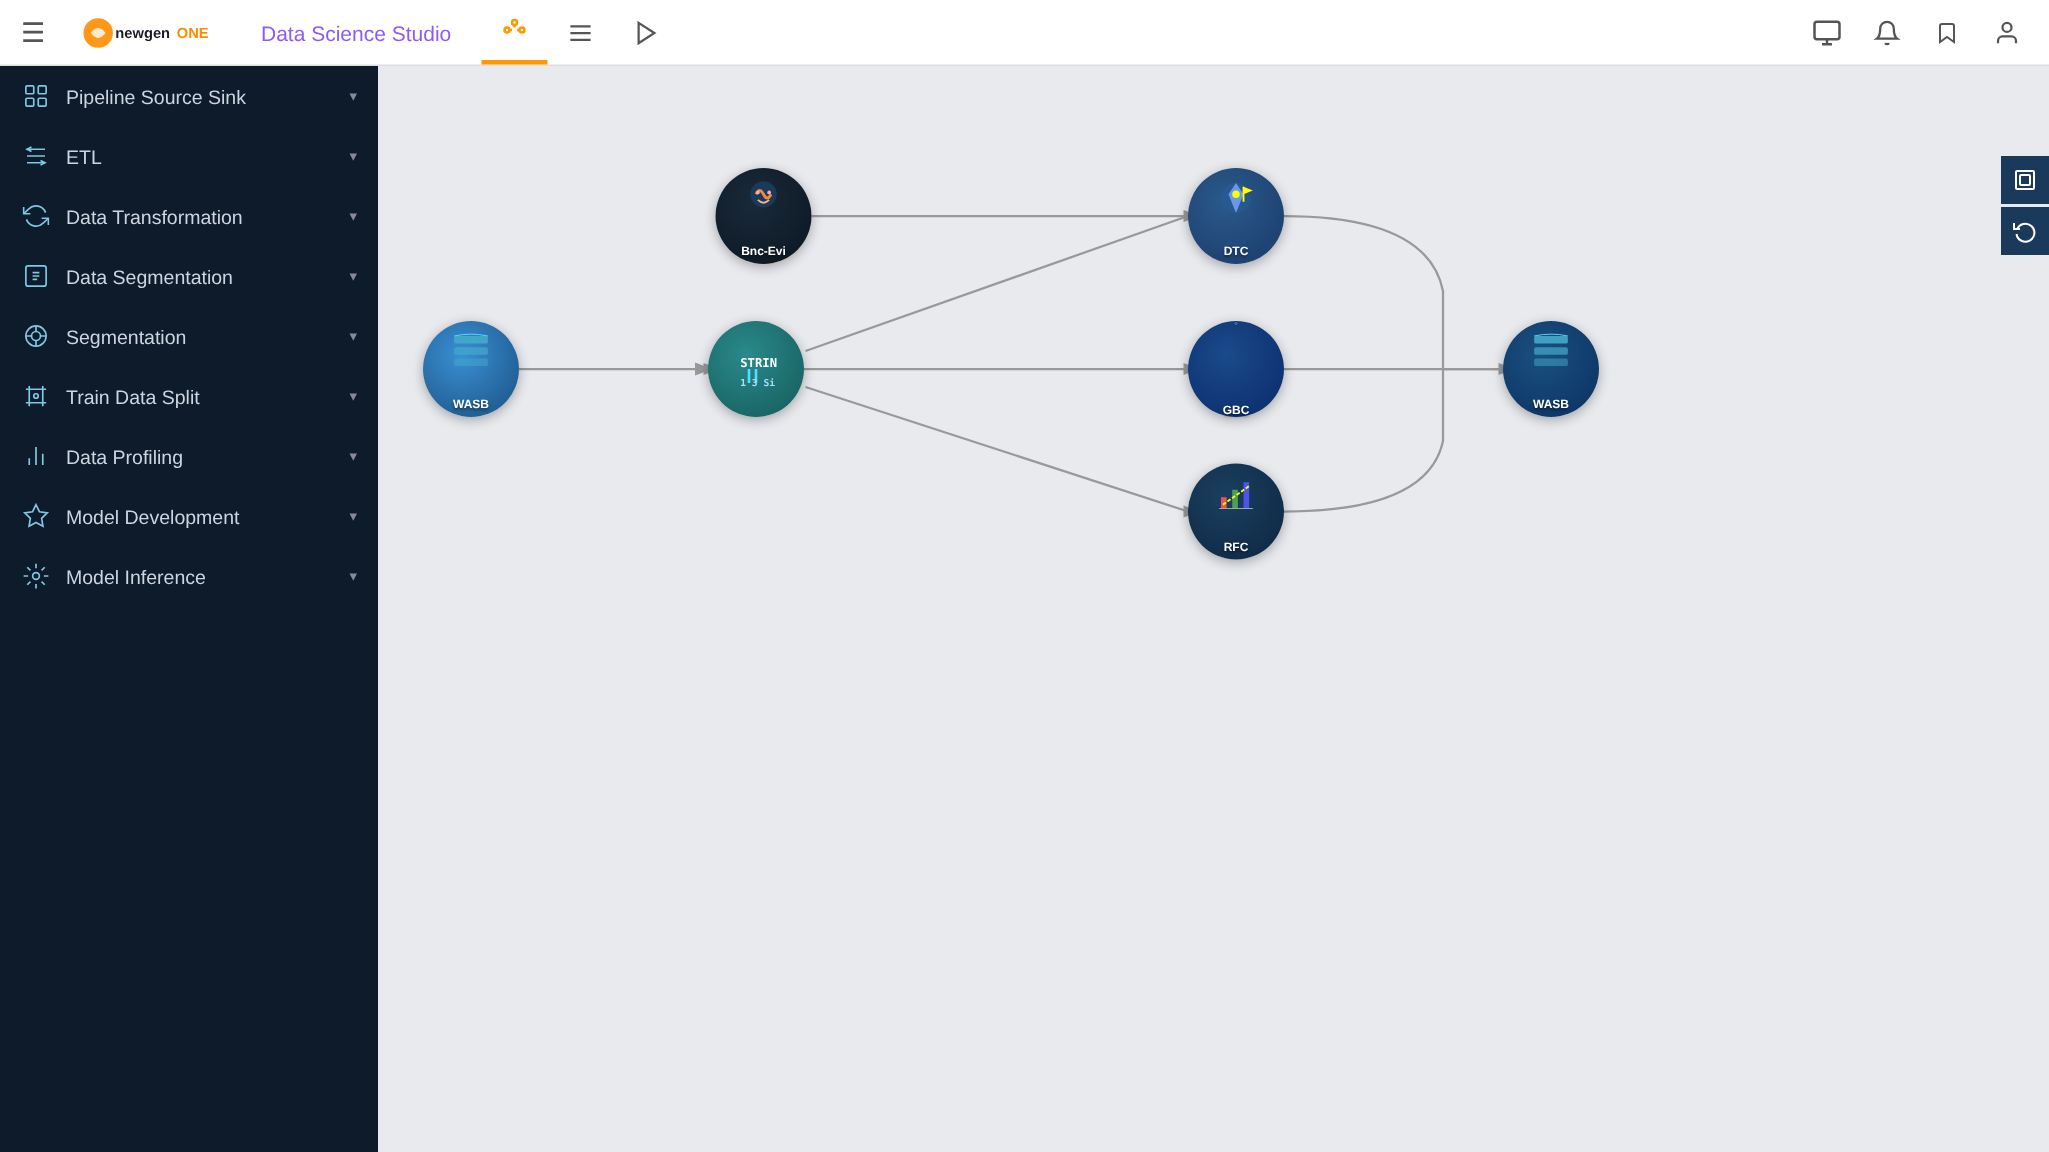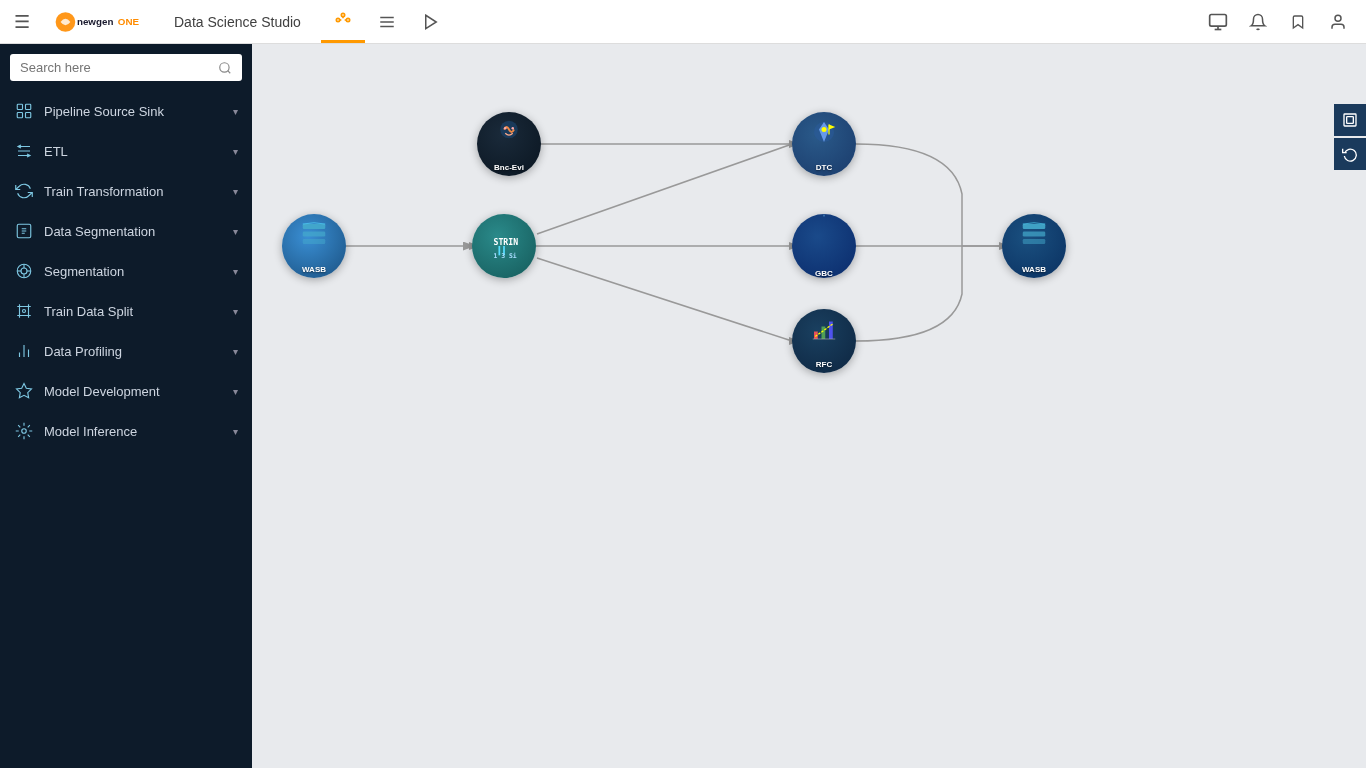--- a/index.html
+++ b/index.html
@@ -14,21 +14,21 @@
     .topnav-hamburger {
       width: 44px; display: flex; align-items: center; justify-content: center;
       font-size: 18px; color: #555; cursor: pointer;
     }
     .topnav-logo {
       display: flex; align-items: center; padding: 0 10px;
       font-size: 13px; font-weight: bold; color: #15803d;
     }
     .topnav-logo svg { width: 90px; height: 28px; }
     .topnav-title {
-      font-size: 14px; color: #404040; font-weight: 500; padding: 0 20px;
+      font-size: 14px; color: #8b5cf6; font-weight: 500; padding: 0 20px;
     }
     .topnav-tabs {
       display: flex; align-items: stretch; height: 100%;
     }
     .topnav-tab {
       display: flex; align-items: center; justify-content: center;
       width: 44px; height: 100%; cursor: pointer; position: relative;
       font-size: 16px; color: #555;
     }
     .topnav-tab.active {
@@ -179,27 +179,20 @@
     <div class="topnav-right-icon">
       <svg width="18" height="18" viewBox="0 0 24 24" fill="none" stroke="#555" stroke-width="2">
         <path d="M20 21v-2a4 4 0 0 0-4-4H8a4 4 0 0 0-4 4v2"></path>
           <circle cx="12" cy="7" r="4"></circle>
       </svg>
     </div>
   </div>
 </div>
 
 <div class="sidebar">
-  <div class="search-box">
-    <input type="text" placeholder="Search here" style="">
-    <svg width="14" height="14" viewBox="0 0 24 24" fill="none" stroke="#888" stroke-width="2">
-      <circle cx="11" cy="11" r="8"></circle>
-        <line x1="21" y1="21" x2="16.65" y2="16.65"></line>
-    </svg>
-  </div>
 
   <div class="sidebar-item">
     <div class="sidebar-item-left">
       <span class="sidebar-icon">
         <svg width="18" height="18" viewBox="0 0 24 24" fill="none" stroke="#7ec8e3" stroke-width="1.5">
           <rect x="3" y="3" width="7" height="7" rx="1"></rect>
             <rect x="14" y="3" width="7" height="7" rx="1"></rect>
           <rect x="3" y="14" width="7" height="7" rx="1"></rect>
             <rect x="14" y="14" width="7" height="7" rx="1"></rect>
         </svg>
@@ -225,21 +218,21 @@
 
   <div class="sidebar-item">
     <div class="sidebar-item-left">
       <span class="sidebar-icon">
         <svg width="18" height="18" viewBox="0 0 24 24" fill="none" stroke="#7ec8e3" stroke-width="1.5">
           <polyline points="1 4 1 10 7 10"></polyline>
             <polyline points="23 20 23 14 17 14"></polyline>
           <path d="M20.49 9A9 9 0 0 0 5.64 5.64L1 10m22 4l-4.64 4.36A9 9 0 0 1 3.51 15"></path>
         </svg>
       </span>
-      <span>Train Transformation</span>
+      <span>Data Transformation</span>
     </div>
     <span class="chevron">▾</span>
   </div>
 
   <div class="sidebar-item">
     <div class="sidebar-item-left">
       <span class="sidebar-icon">
         <svg width="18" height="18" viewBox="0 0 24 24" fill="none" stroke="#7ec8e3" stroke-width="1.5">
           <rect x="3" y="3" width="18" height="18" rx="2"></rect>
             <path d="M9 9h6M9 12h6M9 15h4"></path>

